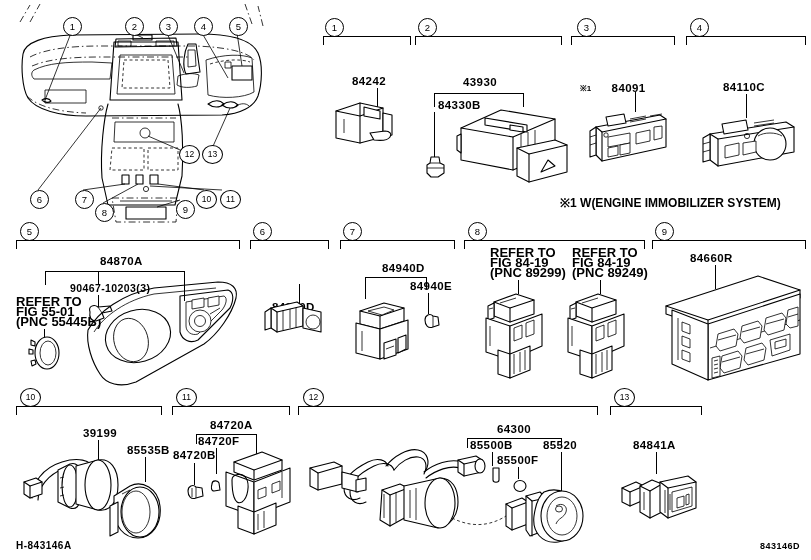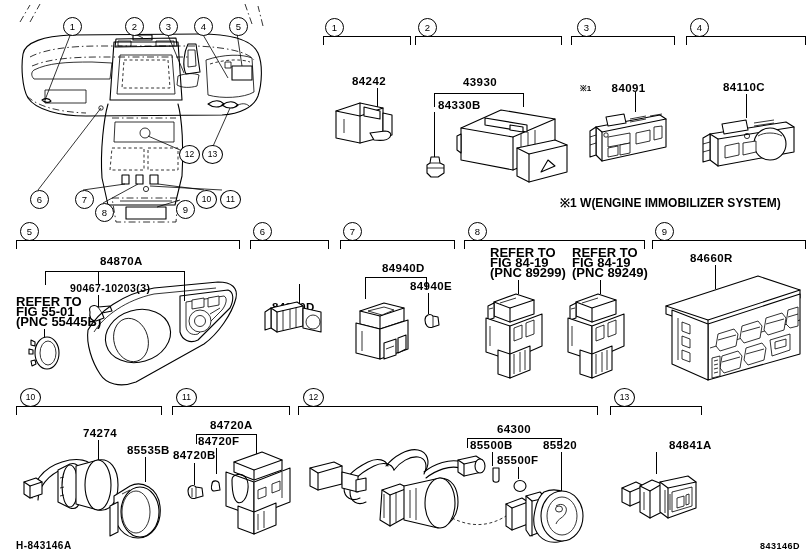--- a/index.html
+++ b/index.html
@@ -567,21 +567,21 @@
   <div class="abs sec-circle wide" style="left:303px;top:388px;">
       <span>12</span>
     </div>
   <div class="abs bracket" style="left:298px;top:406px;width:300px;"></div>
 
   <div class="abs sec-circle wide" style="left:614px;top:388px;">
       <span>13</span>
     </div>
   <div class="abs bracket" style="left:610px;top:406px;width:92px;"></div>
 
-  <div class="abs pn" style="left:83px;top:428px;">74274</div>
+  <div class="abs pn" style="left:83px;top:428px;">39199</div>
   <div class="abs ldr-v" style="left:98px;top:440px;height:28px;"></div>
   <div class="abs pn" style="left:127px;top:445px;">85535B</div>
   <div class="abs ldr-v" style="left:145px;top:457px;height:25px;"></div>
 
   <div class="abs" style="left:18px;top:440px;width:150px;height:110px;">
     <svg width="150" height="110" viewBox="0 0 150 110">
 
       <path class="ln" d="M14 58 C14 44 24 28 44 22 C60 17 72 20 76 28"></path>
       <path class="ln" d="M20 60 C20 48 30 34 46 29 C60 25 70 27 74 33"></path>
 
@@ -718,21 +718,21 @@
 
       <path class="fillw" d="M244 60 C258 54 276 62 280 78 C284 94 274 108 258 110 C242 112 232 100 234 84 C236 70 240 63 244 60 Z"></path>
       <ellipse cx="262" cy="84" rx="21" ry="25" class="fillw"></ellipse>
       <ellipse cx="262" cy="84" rx="15" ry="19" class="ln-t"></ellipse>
 
       <path class="ln-t" d="M256 74 C262 70 268 74 266 80 C264 86 258 86 256 92"></path>
       <ellipse cx="259" cy="77" rx="3.5" ry="3" class="ln-t"></ellipse>
     </svg>
   </div>
 
-  <div class="abs pn" style="left:633px;top:440px;margin-left:36px;">84841A</div>
+  <div class="abs pn" style="left:633px;top:440px;">84841A</div>
   <div class="abs ldr-v" style="left:656px;top:452px;height:22px;"></div>
   <div class="abs" style="left:618px;top:468px;width:84px;height:60px;">
     <svg width="84" height="60" viewBox="0 0 84 60">
 
       <path class="fillw" d="M4 20 L18 14 L26 18 L26 32 L12 38 L4 34 Z"></path>
       <path class="ln" d="M4 20 L12 24 L26 18"></path>
       <path class="ln" d="M12 24 L12 38"></path>
 
       <path class="fillw" d="M22 18 L34 12 L44 16 L44 44 L32 50 L22 44 Z"></path>
       <path class="ln" d="M22 18 L32 23 L44 16"></path>

